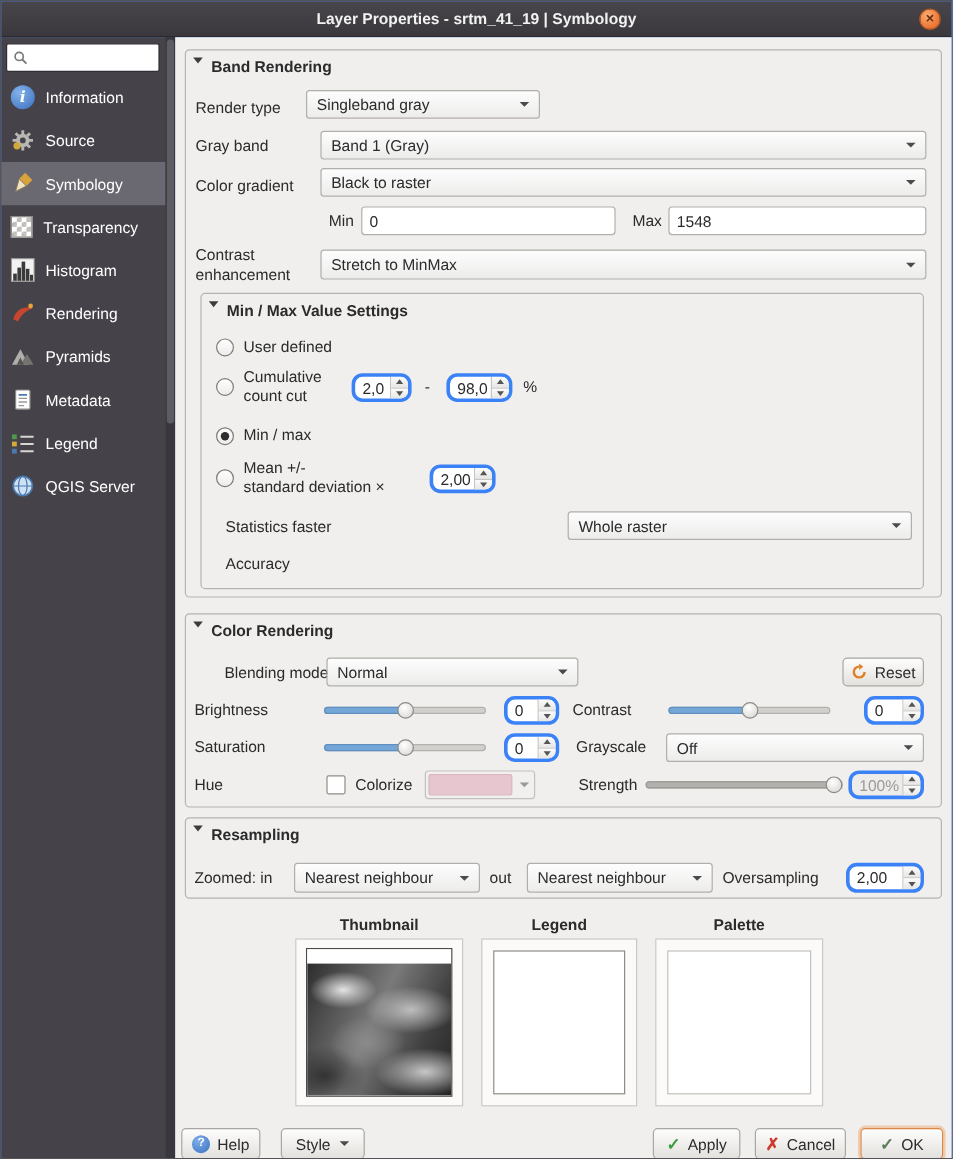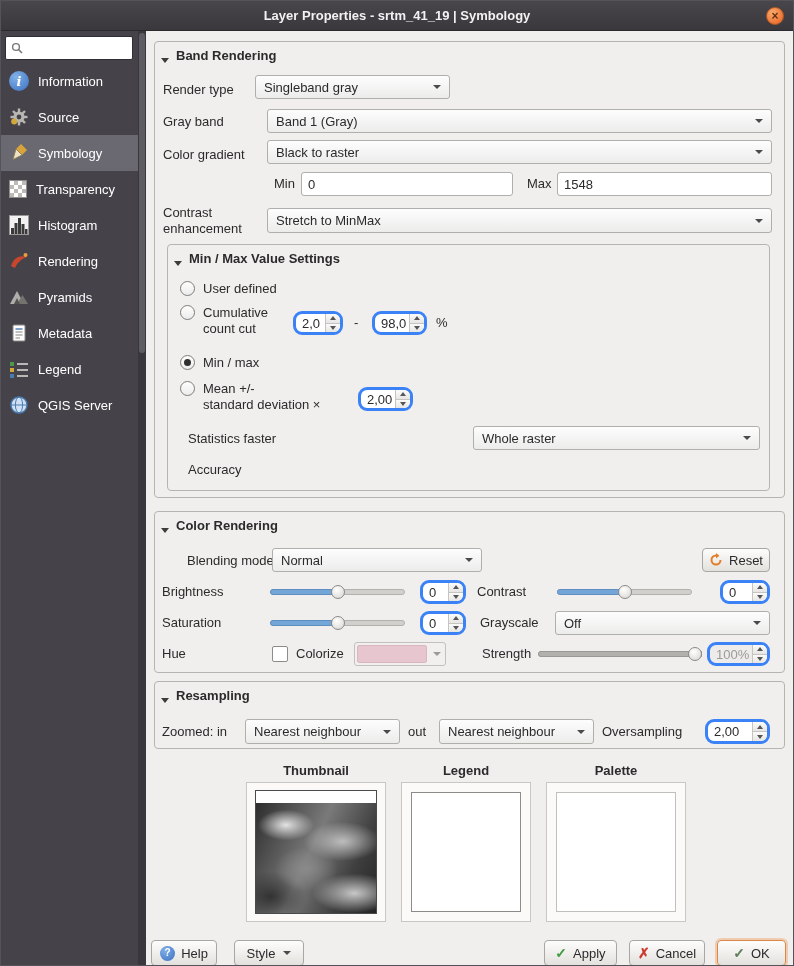--- a/index.html
+++ b/index.html
@@ -21,38 +21,38 @@
   .side-item.sel{background:#6a6870}
   .side-scroll{position:absolute;right:0;top:0;width:8px;height:936px;background:#39373d}
   .sthumb{position:absolute;left:1px;top:2px;width:6px;height:320px;background:#5e5c63;border-radius:3px}
   .icn{width:20px;height:20px;flex:none;display:flex;align-items:center;justify-content:center;position:relative}
   .ic-info{border-radius:50%;background:radial-gradient(circle at 35% 30%,#82b2e8,#3a6fc0)}
   .ic-info::after{content:"i";color:#fff;font-family:"DejaVu Serif",serif;font-style:italic;font-weight:bold;font-size:13px;line-height:1}
   .ic-checker{width:18px!important;height:18px!important;border:1px solid #8e8c88;background-color:#fff;background-image:linear-gradient(45deg,#bdbbb7 25%,transparent 25%,transparent 75%,#bdbbb7 75%),linear-gradient(45deg,#bdbbb7 25%,#fff 25%,#fff 75%,#bdbbb7 75%);background-size:8px 8px;background-position:0 0,4px 4px}
   
   .content{position:absolute;left:145px;top:30px;width:649px;height:936px;background:#f0efee}
   .groupbox{position:absolute;border:1px solid #b6b4b0;border-radius:4px;background:#f0efee}
-  .grp-head{position:absolute;left:6px;top:6px;display:flex;align-items:flex-end;gap:7px;cursor:pointer}
+  .grp-head{position:absolute;left:6px;top:6px;display:flex;align-items:flex-start;gap:7px;cursor:pointer}
   .tri{width:0;height:0;border-left:4px solid transparent;border-right:4px solid transparent;border-top:5px solid #3c3c3c}
   .grp-label{font-size:13px;font-weight:bold;color:#2b2b2b}
   .lbl{position:absolute;font-size:13px;color:#2b2b2b;line-height:16px;white-space:nowrap}
   .combo{position:absolute;height:24px;background:linear-gradient(#fdfdfd,#ececeb);border:1px solid #b1afab;border-radius:3px;display:flex;align-items:center;padding:0 8px;cursor:pointer}
   .combo-text{flex:1;font-size:13px;color:#2b2b2b;white-space:nowrap;overflow:hidden}
   .combo-arrow{width:0;height:0;border-left:4px solid transparent;border-right:4px solid transparent;border-top:4px solid #4a4a4a;margin-left:6px;flex:none}
   .txt{position:absolute;height:24px;background:#fff;border:1px solid #b1afab;border-radius:3px;font-size:13px;color:#2b2b2b;padding:0 6px;display:flex;align-items:center}
   .spin{position:absolute;height:24px;background:#fff;border:3px solid #3b82f6;border-radius:9px;display:flex;overflow:hidden}
   .spin-text{flex:1;font-size:13px;color:#2b2b2b;display:flex;align-items:center;padding-left:6px;white-space:nowrap}
   .spin-btns{width:15px;border-left:1px solid #c6c4c0;display:flex;flex-direction:column;flex:none}
   .spin-up,.spin-dn{flex:1;display:flex;align-items:center;justify-content:center;cursor:pointer;background:linear-gradient(#fbfbfb,#e7e6e4)}
   .spin-up{border-bottom:1px solid #c6c4c0}
   .aru{width:0;height:0;border-left:3px solid transparent;border-right:3px solid transparent;border-bottom:4px solid #555}
   .ard{width:0;height:0;border-left:3px solid transparent;border-right:3px solid transparent;border-top:4px solid #555}
   .spin.dis{background:#edecea}
   .spin.dis .spin-text{color:#9c9a97}
-  .radio-row{position:absolute;display:flex;gap:8px}
+  .radio-row{position:absolute;display:flex;align-items:center;gap:8px}
   .radio{width:15px;height:15px;border-radius:50%;border:1px solid #7e7c78;background:linear-gradient(#fefefe,#ececec);flex:none;position:relative}
   .radio.on::after{content:"";position:absolute;left:3px;top:3px;width:7px;height:7px;border-radius:50%;background:#2e2e2e}
   .rlbl{font-size:13px;color:#2b2b2b;line-height:16px;white-space:nowrap}
   .checkbox{width:16px;height:16px;border:1px solid #8e8c88;border-radius:2px;background:#fff;flex:none}
   .slider{position:absolute;height:24px}
   .sl-track{position:absolute;left:0;right:0;top:9px;height:6px;background:#d2d0cc;border:1px solid #b3b1ad;border-radius:3px}
   .sl-fill{position:absolute;left:0;top:9px;height:6px;background:#74a7d7;border:1px solid #5f8fc0;border-radius:3px 0 0 3px}
   .sl-fill.gray{background:#b3b1ad;border-color:#9a9894}
   .sl-handle{position:absolute;top:5px;width:14px;height:14px;border-radius:50%;background:radial-gradient(circle at 40% 32%,#ffffff,#d5d3cf);border:1px solid #8c8a86}
   .swatch{position:absolute;height:24px;border:1px solid #c3c1bd;border-radius:3px;background:#f1f0ef;display:flex;align-items:center;padding:2px 4px 2px 2px;cursor:pointer}

